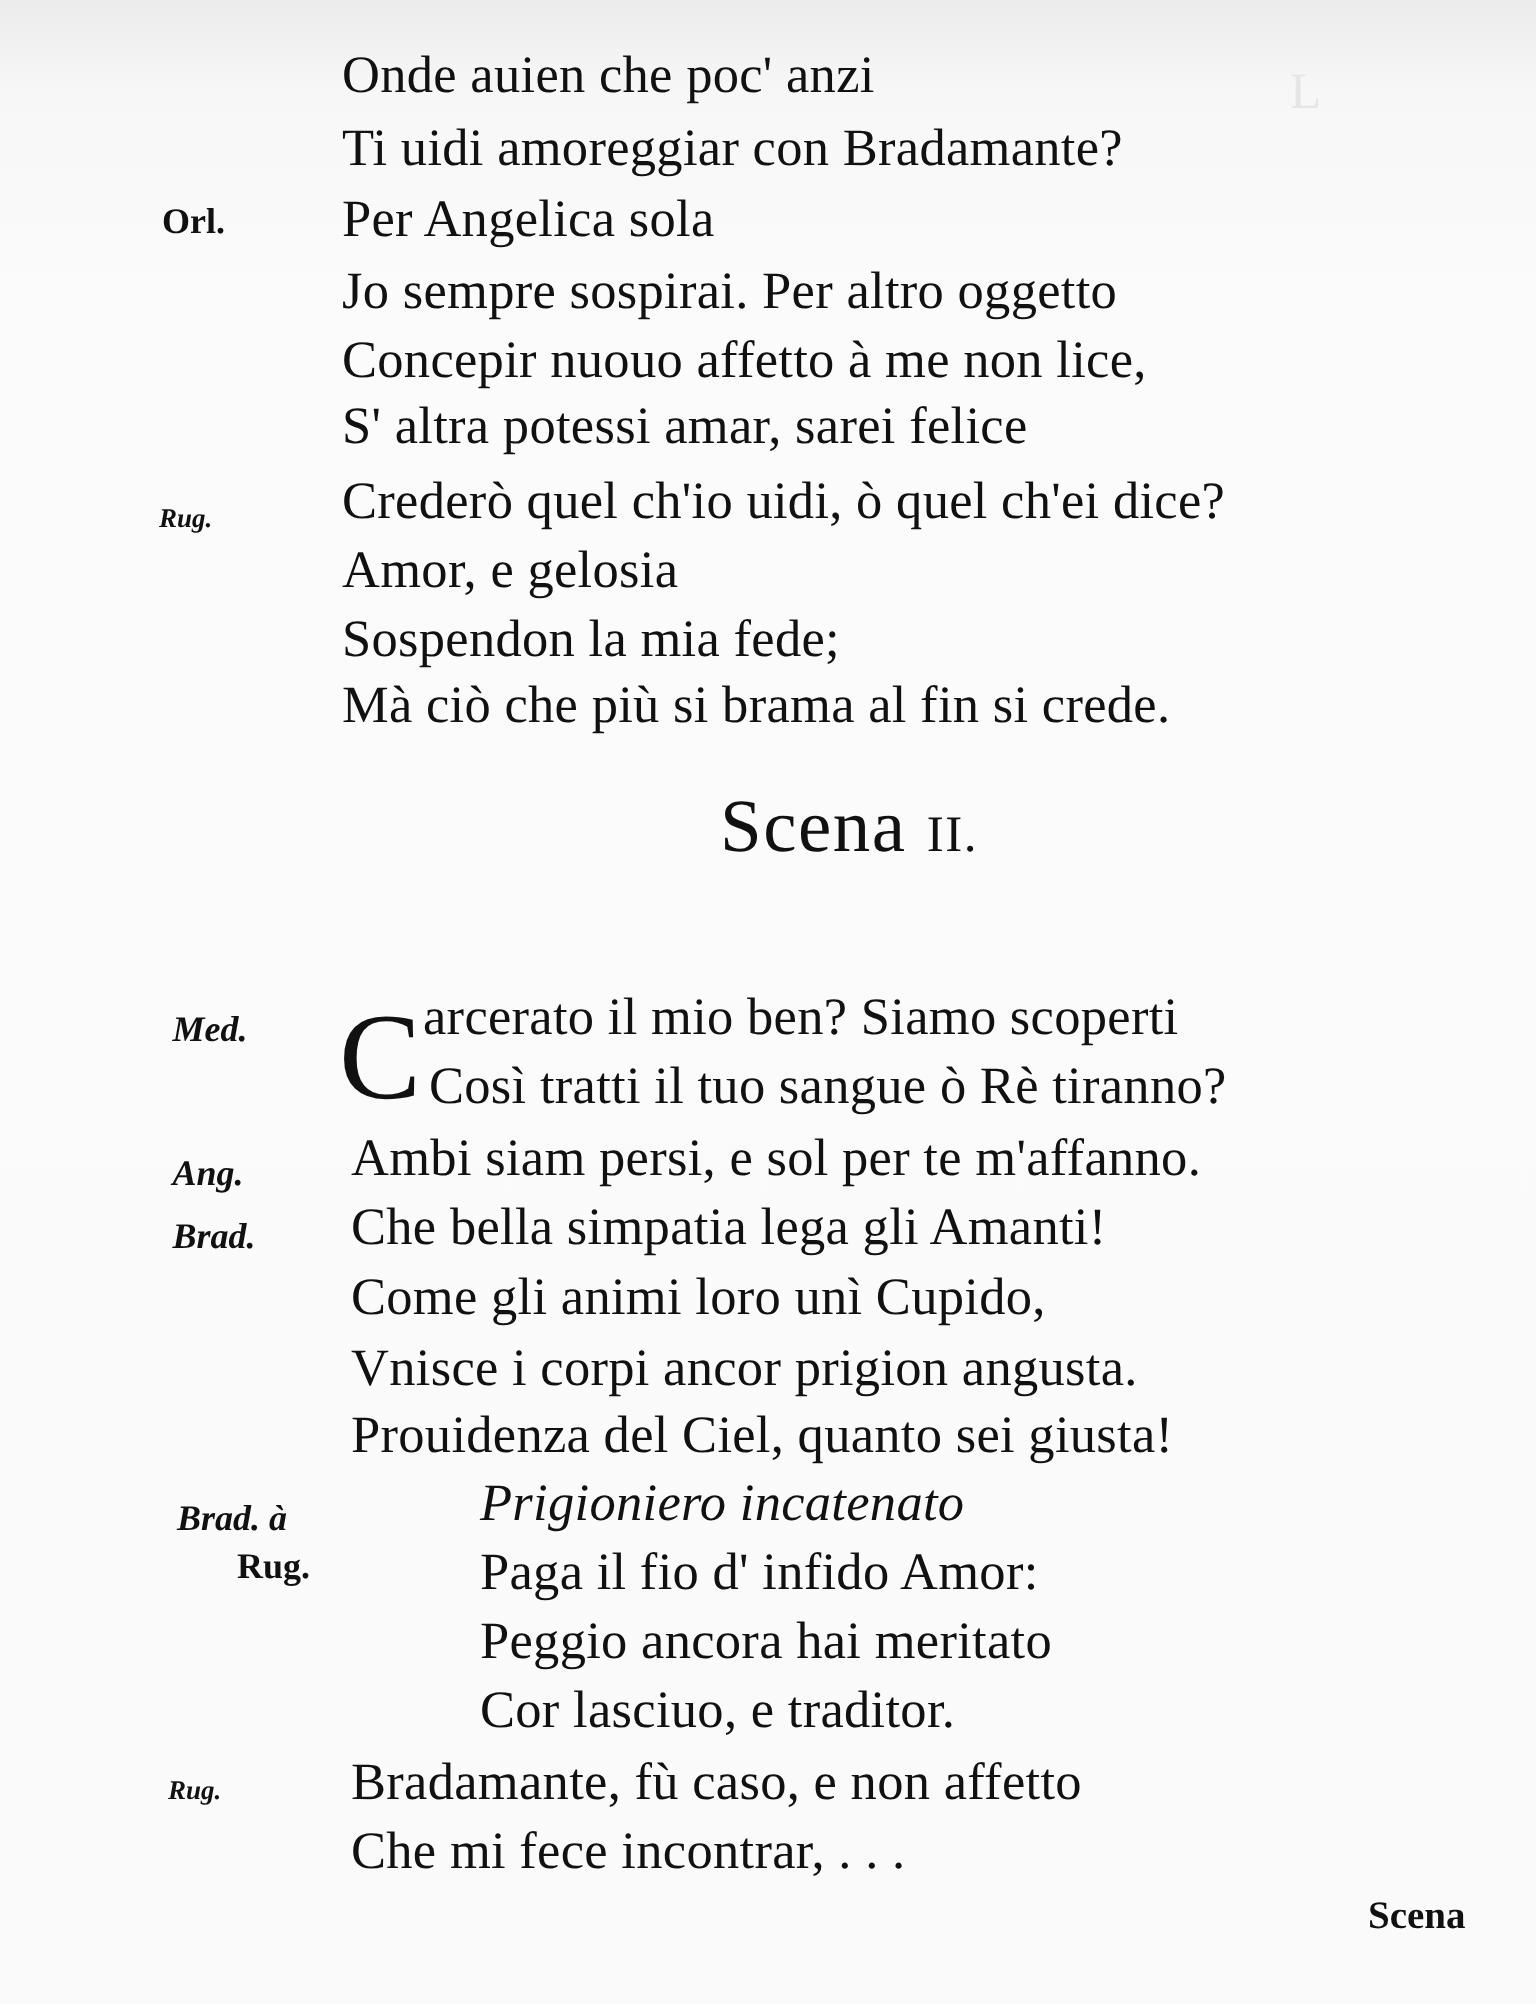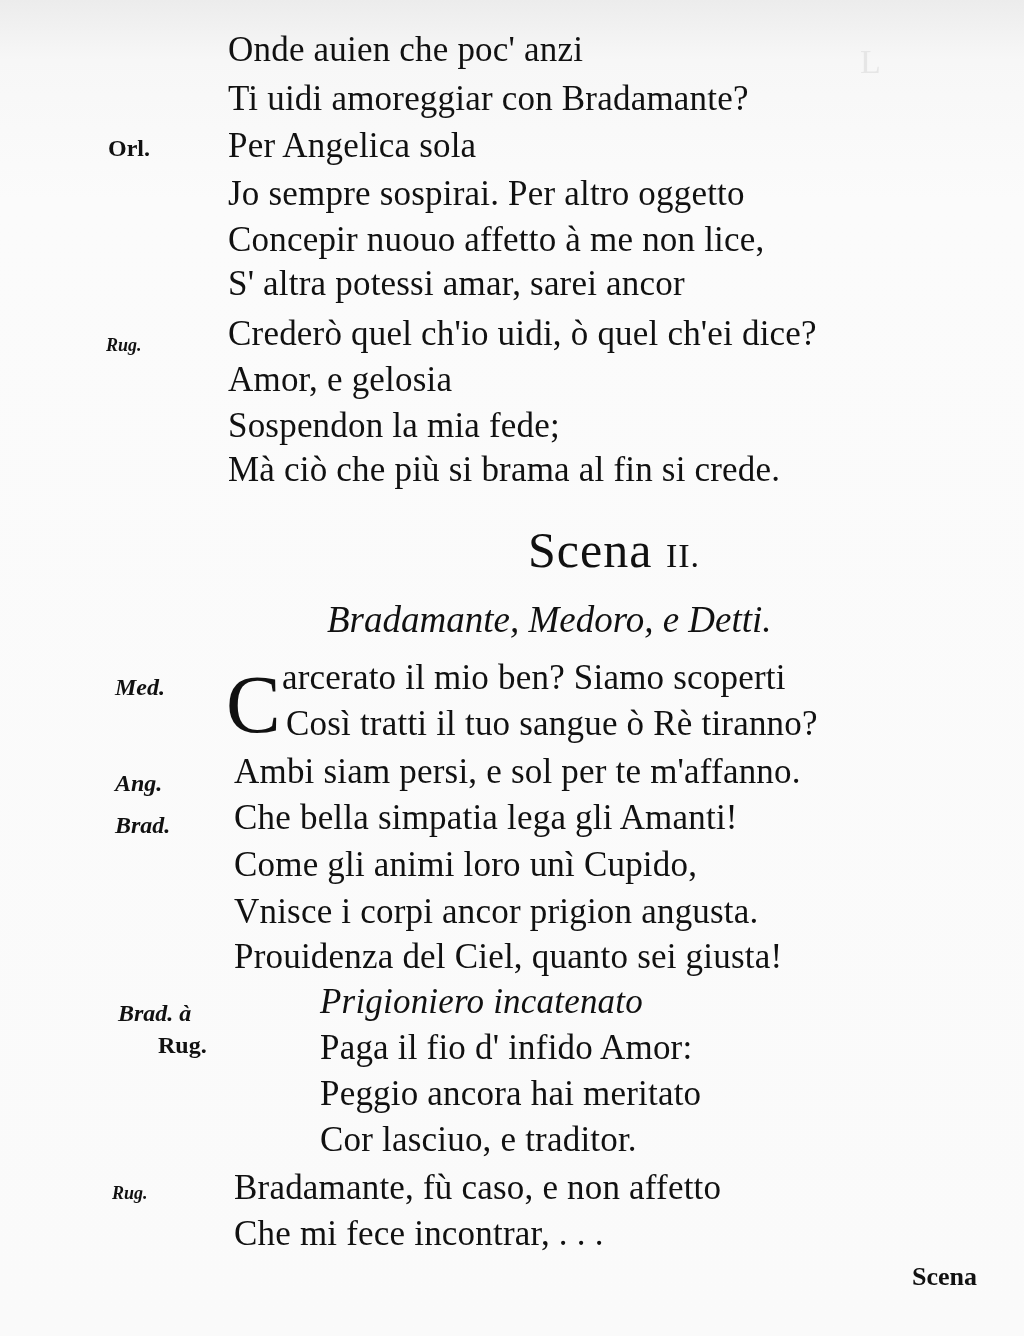--- a/index.html
+++ b/index.html
@@ -82,34 +82,33 @@
   <div class="ghost" style="left:860px; top:40px;">L</div>
 
   <div>
     <div class="line" style="left:228px; top:28px;">Onde auien che poc' anzi</div>
     <div class="line" style="left:228px; top:77px;">Ti uidi amoreggiar con Bradamante?</div>
 
     <div class="speaker" style="left:108px; top:135px; font-style:normal;">Orl.</div>
     <div class="line" style="left:228px; top:124px;text-align:right;">Per Angelica sola</div>
     <div class="line" style="left:228px; top:172px;">Jo sempre sospirai.  Per altro oggetto</div>
     <div class="line" style="left:228px; top:218px;">Concepir nuouo affetto à me non lice,</div>
-    <div class="line" style="left:228px; top:262px;">S' altra potessi amar, sarei ancor</div>
+    <div class="line" style="left:228px; top:262px;">S' altra potessi amar, sarei felice</div>
 
     <div class="speaker" style="left:106px; top:332px; font-size:18px;">Rug.</div>
     <div class="line" style="left:228px; top:312px;">Crederò quel ch'io uidi, ò quel ch'ei dice?</div>
     <div class="line" style="left:228px; top:358px;">Amor,  e gelosia</div>
     <div class="line" style="left:228px; top:404px;">Sospendon la mia fede;</div>
     <div class="line" style="left:228px; top:448px;">Mà ciò che più si brama al fin si crede.</div>
   </div>
 
-  <div class="scene-title" style="left:480px; top:520px;margin-left:48px;">
+  <div class="scene-title" style="left:480px; top:520px;">
     <span>Scena</span>
     <span class="num">II.</span>
   </div>
-  <div class="cast" style="left:327px; top:598px;">Bradamante, Medoro, e Detti.</div>
 
   <div>
     <div class="speaker" style="left:115px; top:674px;">Med.</div>
     <div class="dropcap" style="left:226px; top:664px;">C</div>
     <div class="line" style="left:282px; top:656px;">arcerato il mio ben?  Siamo scoperti</div>
     <div class="line" style="left:286px; top:702px;">Così tratti il tuo sangue ò Rè tiranno?</div>
 
     <div class="speaker" style="left:115px; top:770px;">Ang.</div>
     <div class="line" style="left:234px; top:750px;">Ambi siam persi, e sol per te  m'affanno.</div>
 

